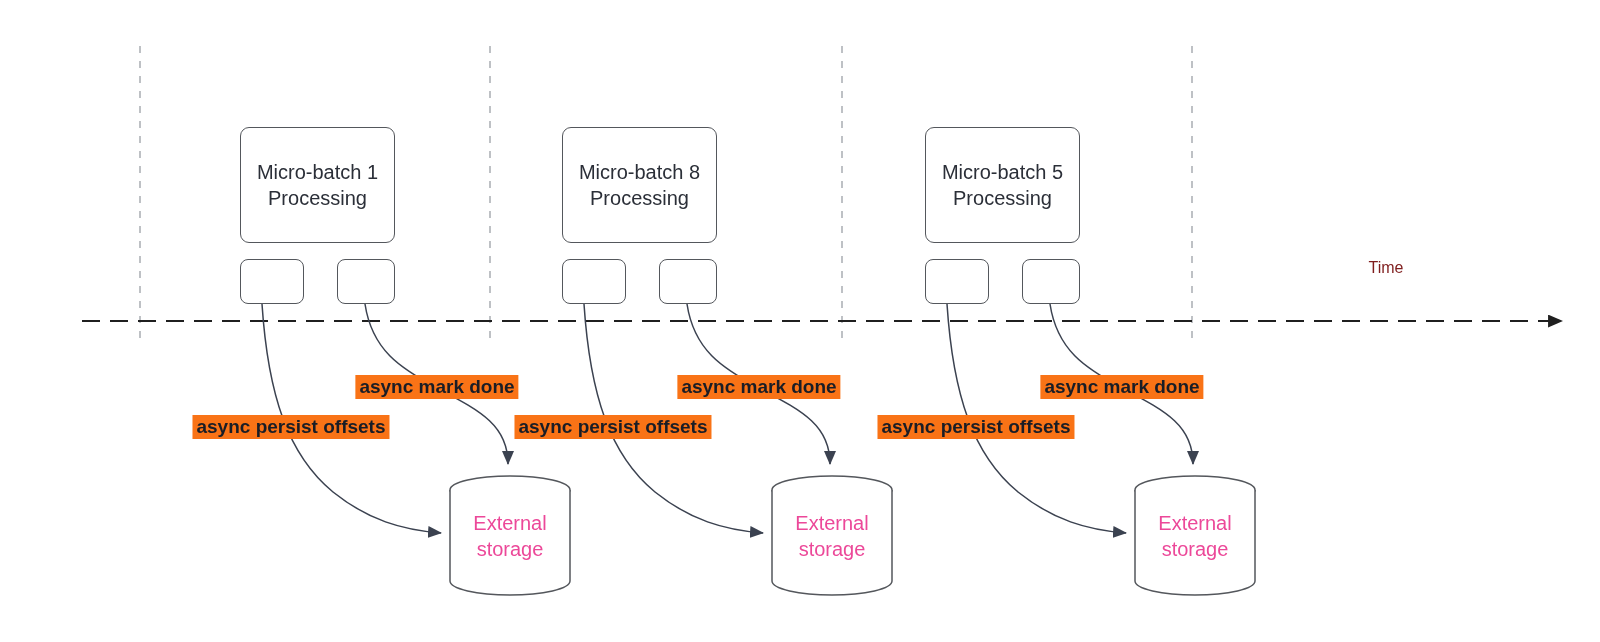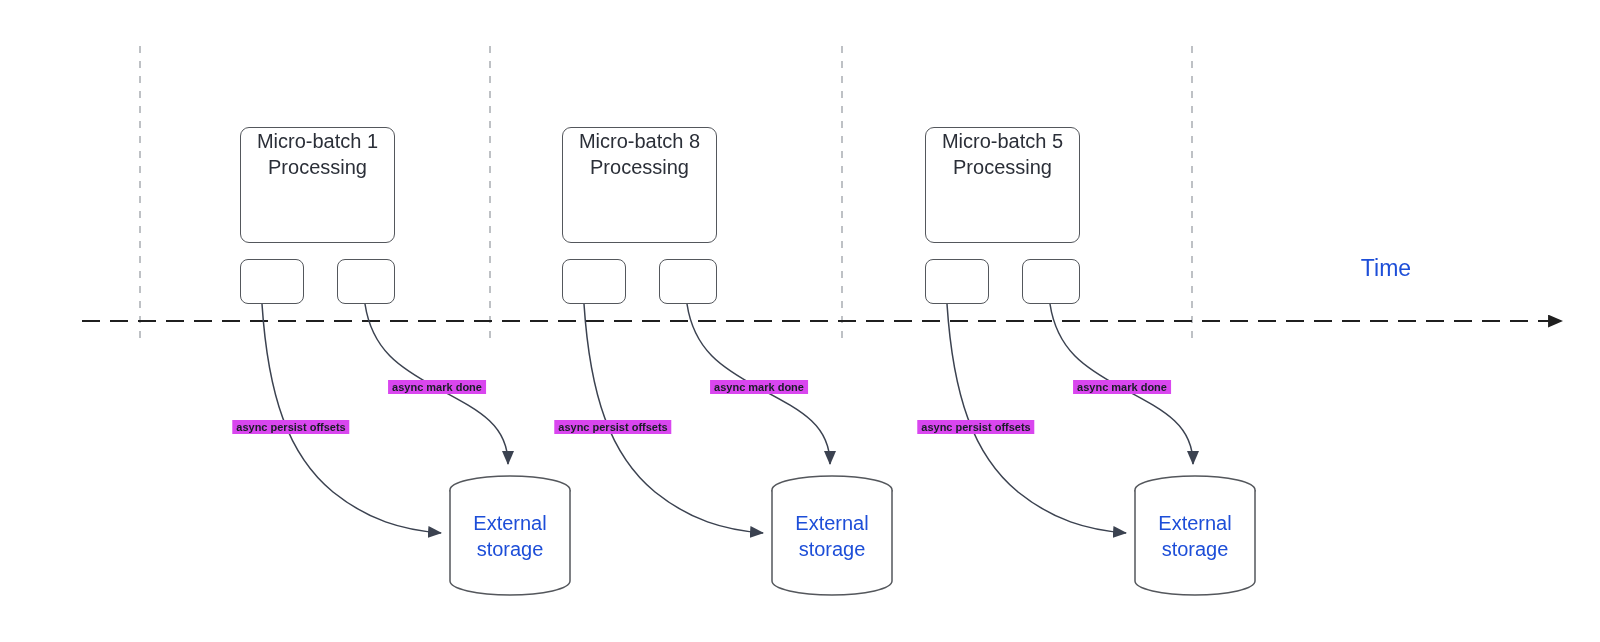--- a/index.html
+++ b/index.html
@@ -10,53 +10,53 @@
     font-family:"Liberation Sans", sans-serif;
     overflow:hidden;
   }
   .layer{position:absolute;left:0;top:0;width:1600px;height:642px;}
   .node{
     position:absolute;
     box-sizing:border-box;
     border:1px solid #54575c;
     border-radius:9px;
     background:#ffffff;
-    display:flex;align-items:flex-start;justify-content:center;
+    display:flex;align-items:center;justify-content:center;
   }
   .node.small{border-radius:8px;}
   .node-title{
     white-space:pre-line;
     text-align:center;
     font-size:20px;line-height:1.3;
     color:#2b2f38;
   }
   .storage-label{
     position:absolute;
     display:flex;align-items:center;justify-content:center;
     text-align:center;
     font-size:20px;line-height:1.32;
-    color:#1d4ed8;
+    color:#ec4899;
     white-space:pre-line;
     pointer-events:none;
   }
   .edge-label{
     position:absolute;
     transform:translate(-50%,-50%);
-    background:#d946ef;
+    background:#f97316;
     padding:1px 4px;
-    font-size:11px;
+    font-size:19px;
     font-weight:bold;
     color:#191d26;
     white-space:nowrap;
   }
   .time-label{
     position:absolute;
     transform:translate(-50%,-50%);
-    font-size:23px;
-    color:#1d4ed8;
+    font-size:16px;
+    color:#7f1d1d;
     white-space:nowrap;
   }
 </style>
 </head>
 <body>
 
 <div class="canvas">
 
   <svg class="layer" width="1600" height="642" viewBox="0 0 1600 642">
     <defs>

